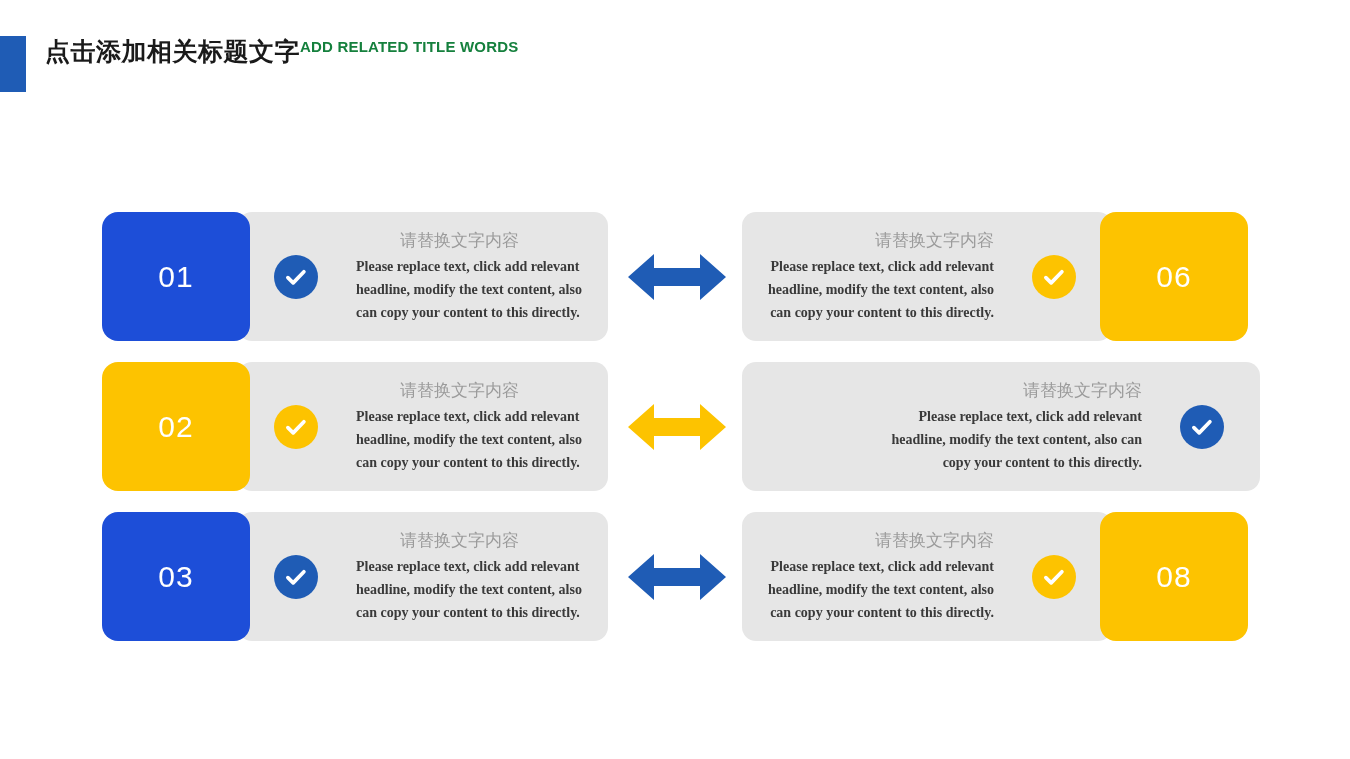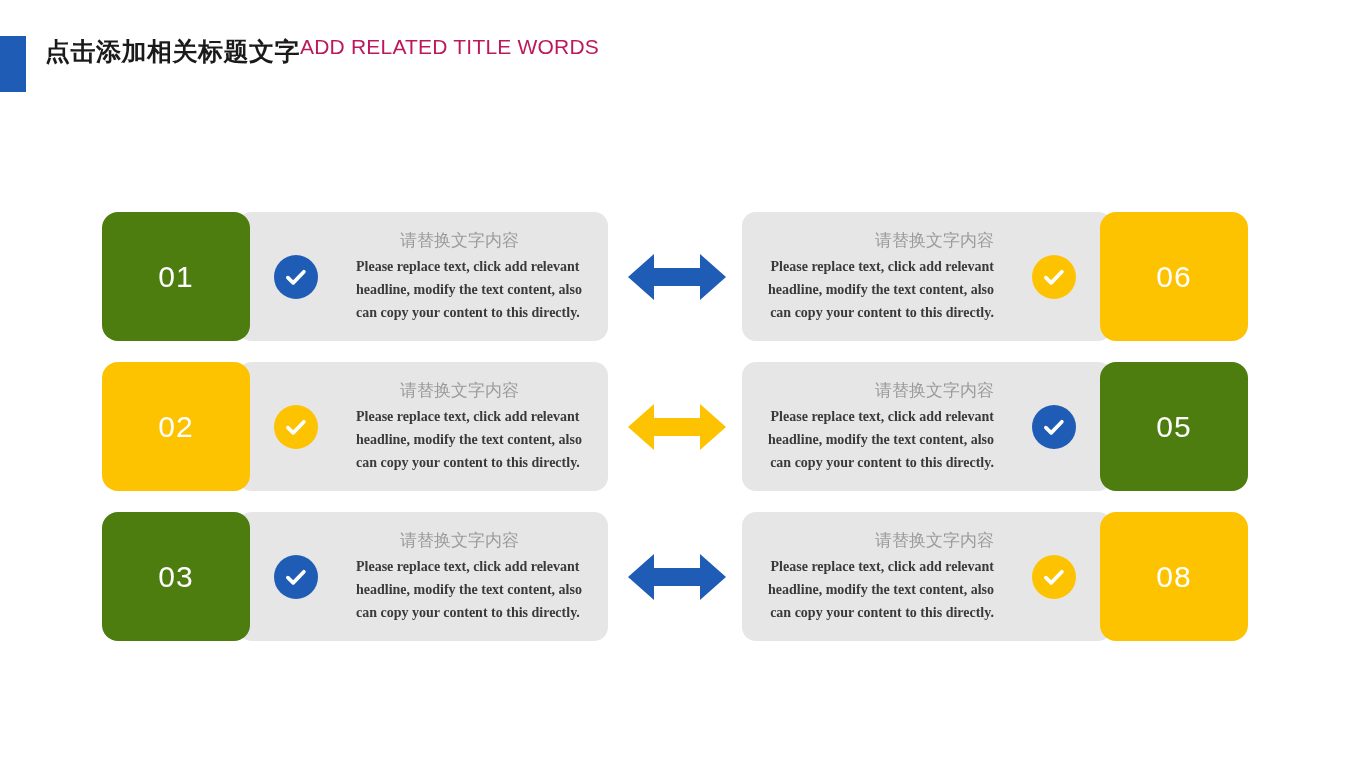--- a/index.html
+++ b/index.html
@@ -37,23 +37,23 @@
   }
   .header-title {
     font-size: 25px;
     font-weight: bold;
     color: #1a1a1a;
     line-height: 30px;
     letter-spacing: 0.5px;
     white-space: nowrap;
   }
   .header-subtitle {
-    font-size: 21px;
-    font-weight: normal;
-    color: #be185d;
+    font-size: 15px;
+    font-weight: bold;
+    color: #15803d;
     line-height: 20px;
     letter-spacing: 0.2px;
     white-space: nowrap;
     margin-top: 1px;
   }
 
   
   .board {
     position: absolute;
     left: 0;
@@ -83,21 +83,21 @@
     border-radius: 16px;
     display: flex;
     align-items: center;
     justify-content: center;
     color: #ffffff;
     font-size: 30px;
     letter-spacing: 1px;
     position: relative;
     z-index: 2;
   }
-  .num-tile.blue   { background: #4d7c0f; }
+  .num-tile.blue   { background: #1d4ed8; }
   .num-tile.yellow { background: #fdc300; }
 
   
   .panel {
     flex: 1 1 auto;
     background: #e6e6e6;
     border-radius: 14px;
     display: flex;
     align-items: center;
     position: relative;
@@ -235,23 +235,20 @@
       </div>
     </div>
 
     <div class="arrow">
       <svg viewBox="0 0 98 52" aria-hidden="true">
         <path d="M0 26 L26 3 L26 17 L72 17 L72 3 L98 26 L72 49 L72 35 L26 35 L26 49 Z" fill="#fdc300"></path>
       </svg>
     </div>
 
     <div class="side side-right">
-      <div class="num-tile blue">
-        <span>05</span>
-      </div>
       <div class="panel">
         <div class="check-badge blue">
           <svg viewBox="0 0 24 24" width="26" height="26" aria-hidden="true">
             <path d="M4.5 12.6 L9.4 17.4 L19.3 7.2" fill="none" stroke="#ffffff" stroke-width="3.4" stroke-linecap="round" stroke-linejoin="round"></path>
           </svg>
         </div>
         <div class="panel-text">
           <div class="panel-title">请替换文字内容</div>
           <div class="panel-body">Please replace text, click add relevant headline, modify the text content, also can copy your content to this directly.</div>
         </div>

